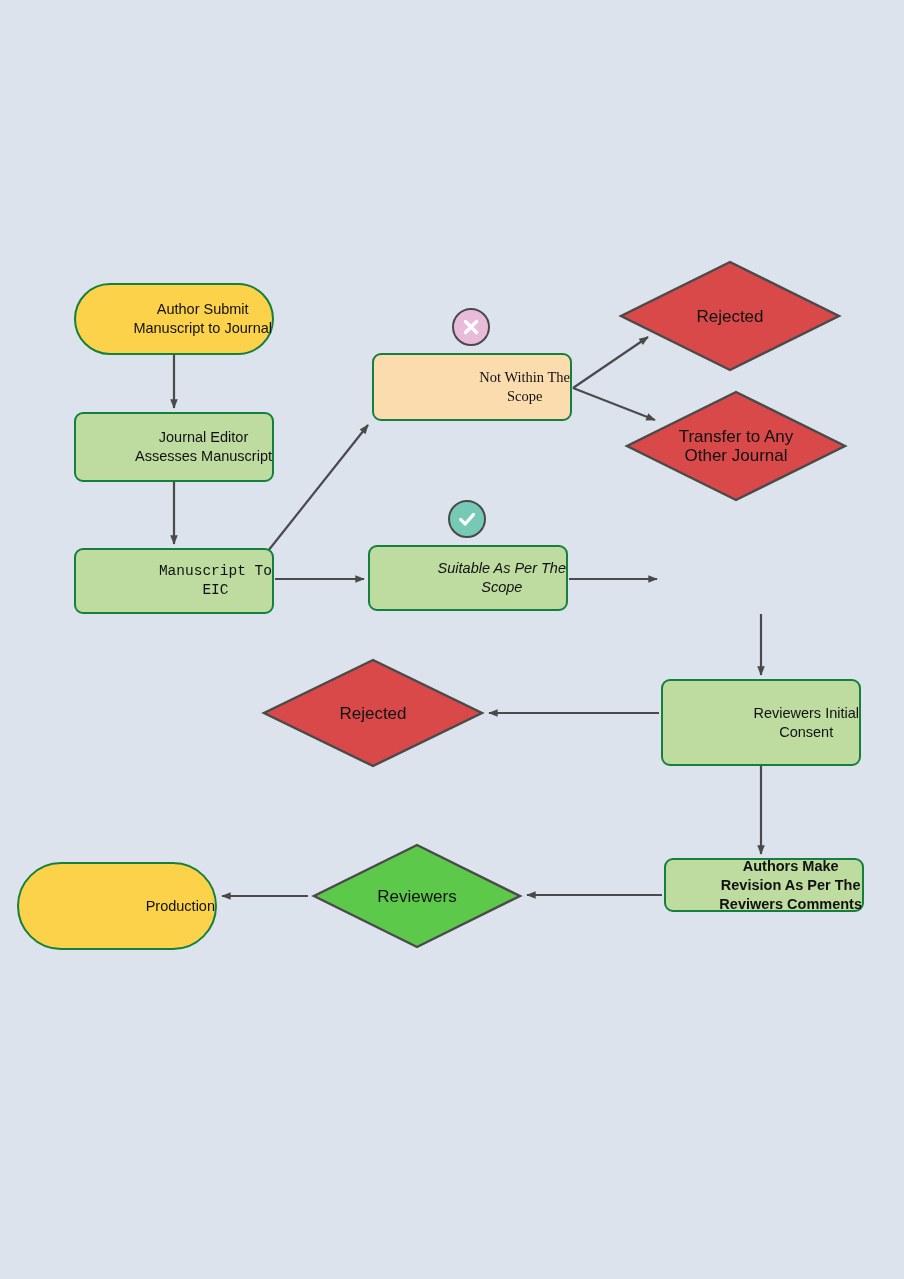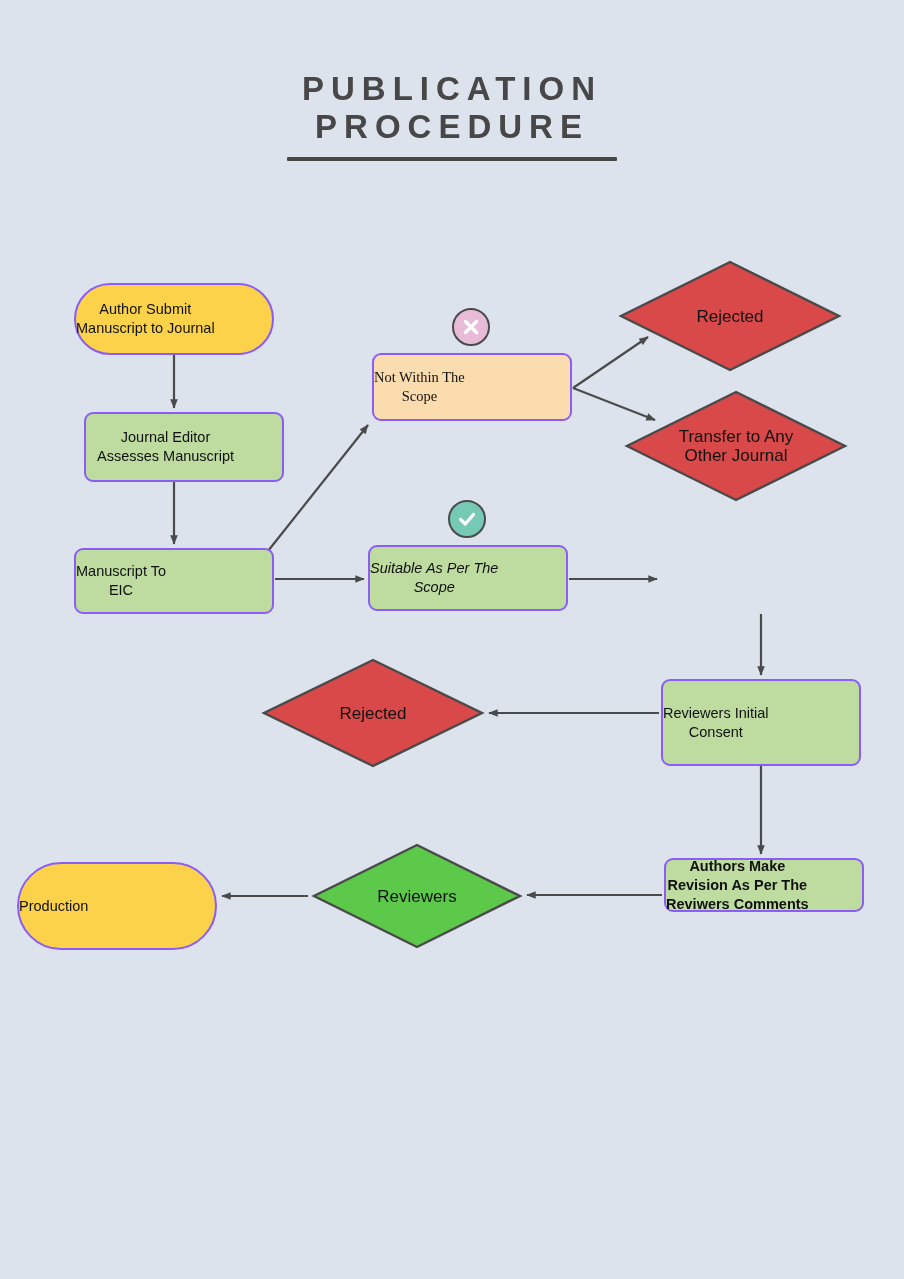--- a/index.html
+++ b/index.html
@@ -54,26 +54,26 @@
     height: 1279px;
     pointer-events: none;
   }
 
   
   .node {
     position: absolute;
     box-sizing: border-box;
     display: flex;
     align-items: center;
-    justify-content: flex-start;
+    justify-content: flex-end;
     text-align: center;
     color: #111111;
     font-size: 14.5px;
     line-height: 19px;
-    border: 2px solid #8b5cf6;
+    border: 2px solid #15803d;
     white-space: pre-line;
     z-index: 3;
   }
   .node.rect {
     border-radius: 9px;
   }
   .node.pill {
     border-radius: 999px;
   }
   .green  { background: #bedba0; }
@@ -125,25 +125,20 @@
   }
   .badge.cross { background: #e8bcd8; }
   .badge.check { background: #76c9b5; }
   .badge svg { display: block; }
 </style>
 </head>
 <body>
 
 <div id="canvas">
 
-  <div class="title-block">
-    <div class="title-line">PUBLICATION</div>
-    <div class="title-line">PROCEDURE</div>
-    <div class="title-rule"></div>
-  </div>
 
   <svg id="edges" viewBox="0 0 904 1279">
     <defs>
       <marker id="ah" markerWidth="11" markerHeight="11" refX="9.2" refY="4.2" orient="auto" markerUnits="userSpaceOnUse">
         <path d="M0.5,0.4 L10,4.2 L0.5,8 z" fill="#4a4a4a"></path>
       </marker>
     </defs>
     <g stroke="#4a4a4a" stroke-width="2.2" fill="none" marker-end="url(#ah)">
 
       <path d="M174,355 L174,408"></path>
@@ -170,26 +165,26 @@
 
       <path d="M308,896 L222,896"></path>
     </g>
   </svg>
 
   <div class="node pill yellow" style="left:74px; top:283px; width:200px; height:72px;">
     <span>Author Submit
 Manuscript to Journal</span>
   </div>
 
-  <div class="node rect green" style="left:84px; top:412px; width:200px; height:70px;padding-left:11px;">
+  <div class="node rect green" style="left:74px; top:412px; width:200px; height:70px;padding-left:11px;">
     <span>Journal Editor
 Assesses Manuscript</span>
   </div>
 
-  <div class="node rect green" style="left:74px; top:548px; width:200px; height:66px;">
+  <div class="node rect green" style="left:74px; top:548px; width:200px; height:66px;font-family:Liberation Mono, monospace;">
     <span>Manuscript To
 EIC</span>
   </div>
 
   <div class="node rect peach" style="left:372px; top:353px; width:200px; height:68px;font-family:Liberation Serif, serif;">
     <span>Not Within The
 Scope</span>
   </div>
 
   <div class="diamond" style="left:619px; top:260px; width:222px; height:112px;">

